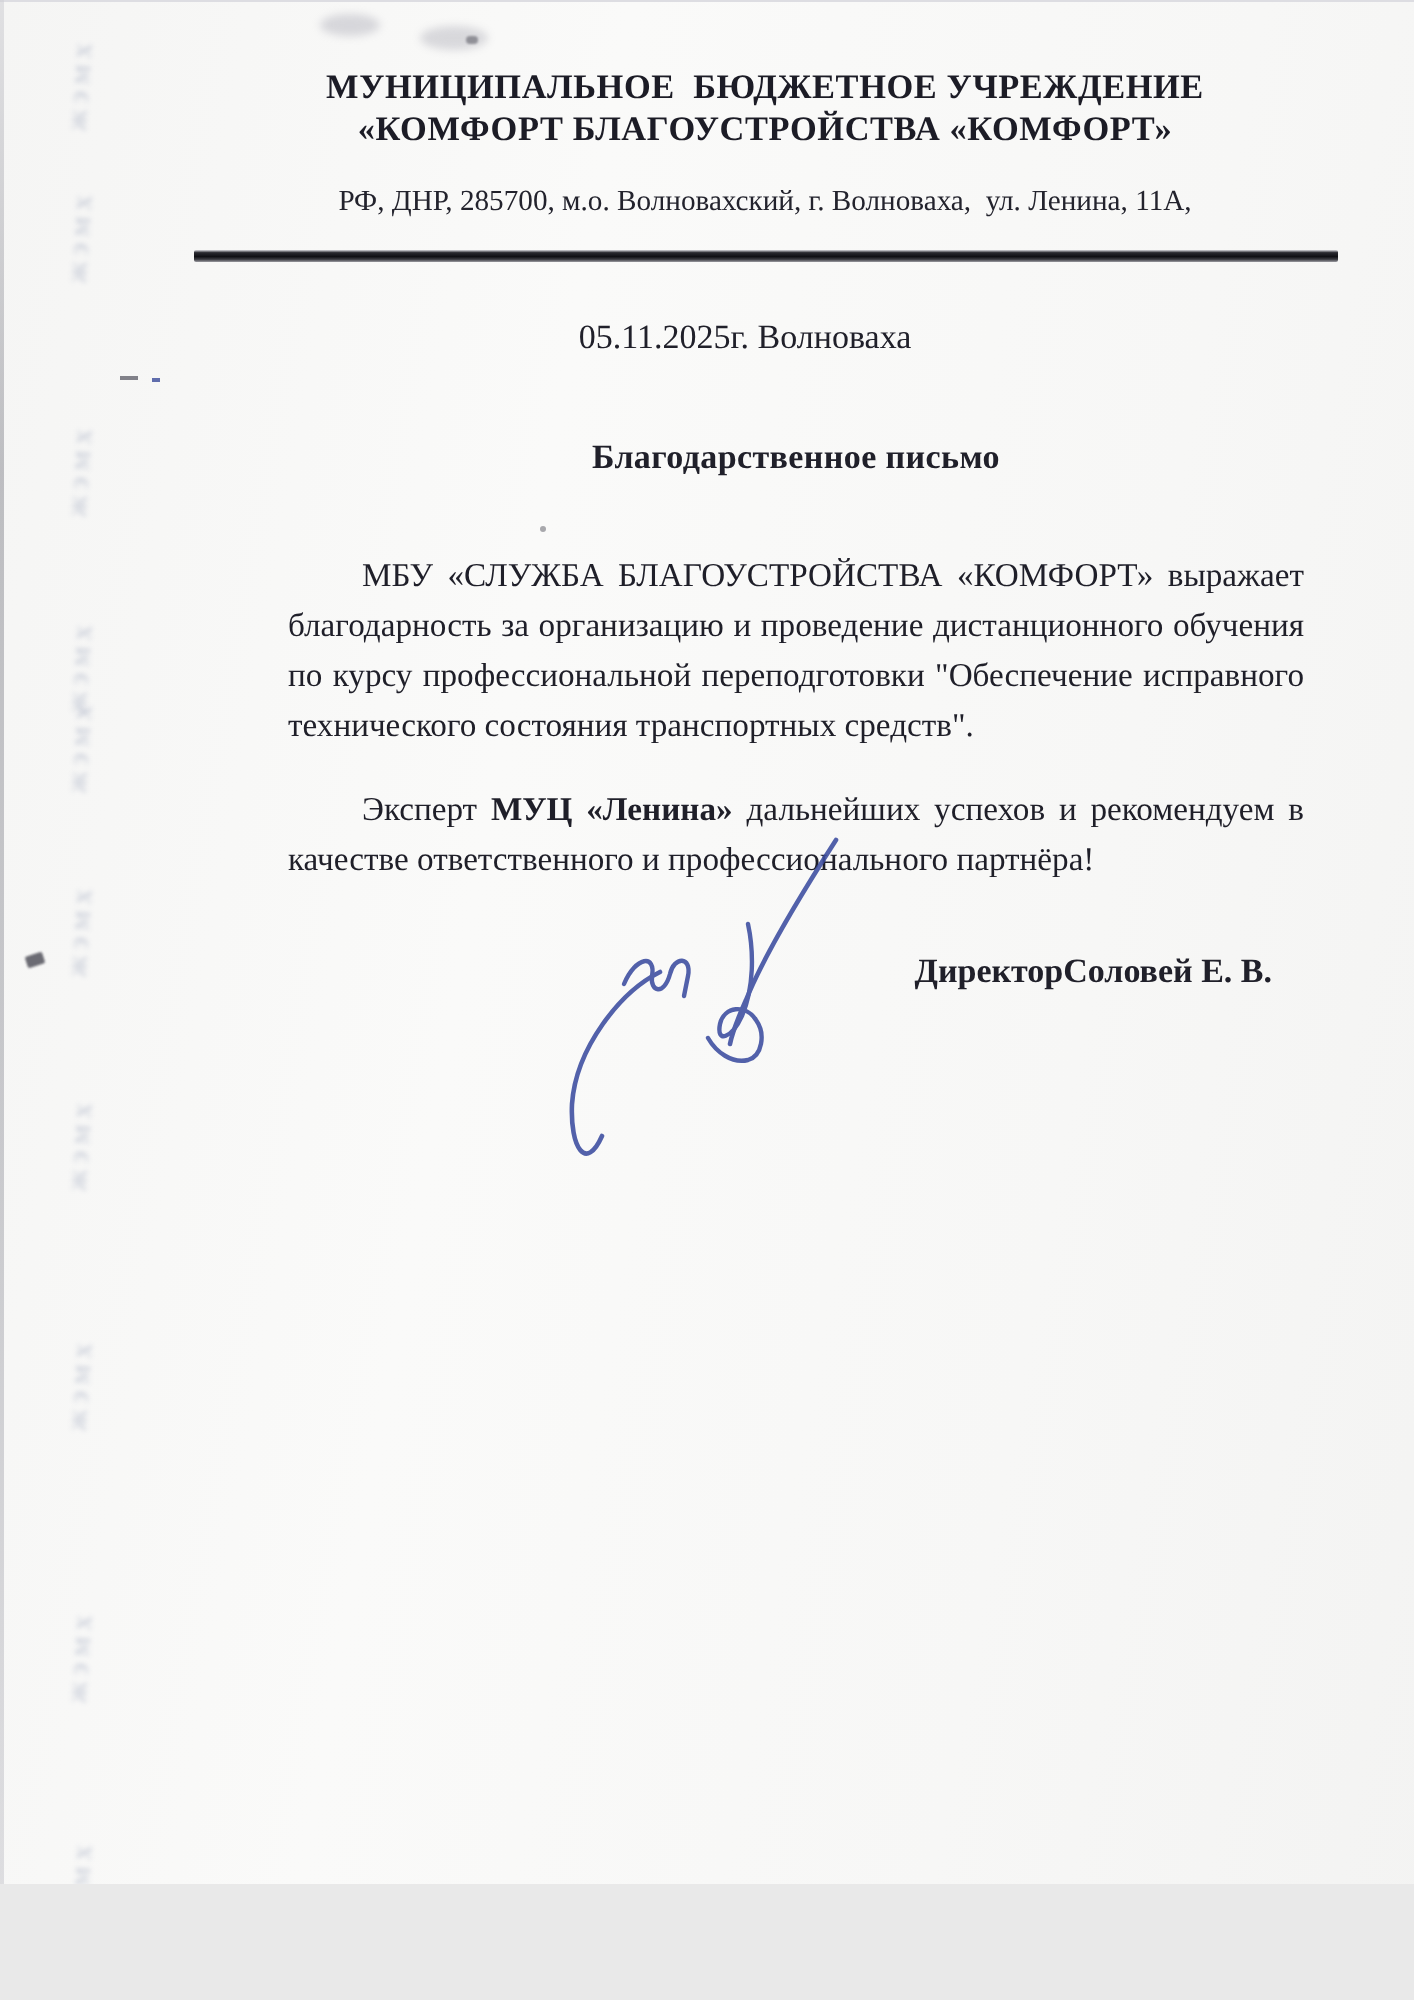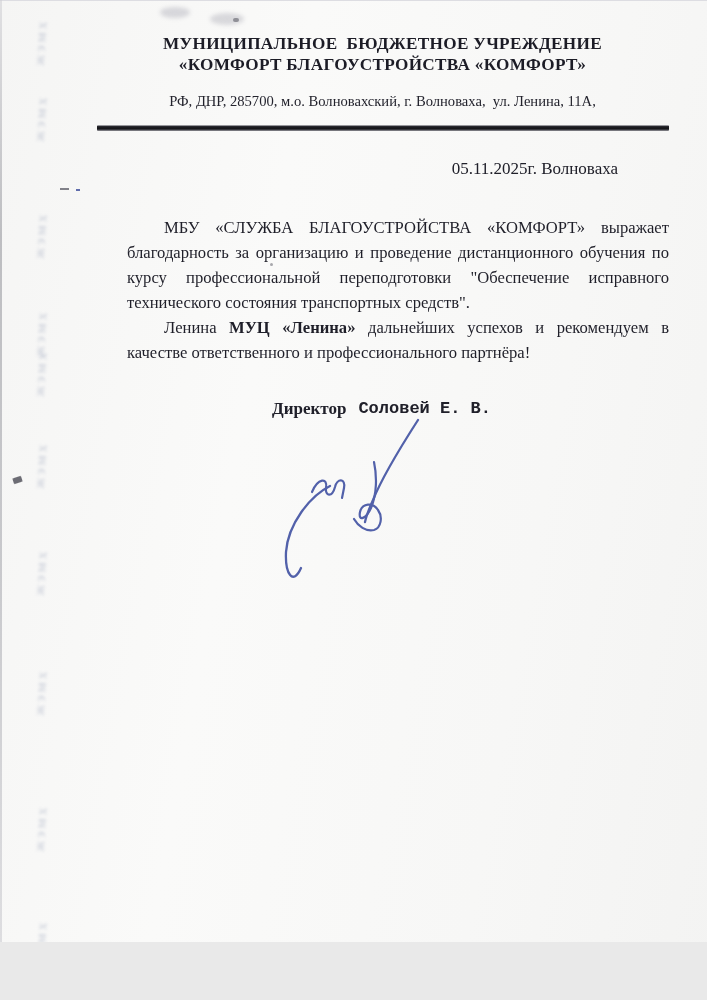--- a/index.html
+++ b/index.html
@@ -42,30 +42,30 @@
   .org-line { font-weight: bold; font-size: 17.2px; line-height: 21px; letter-spacing: .3px; white-space: pre-wrap; color: #1c1c26; }
   .addr-line { font-size: 14.6px; line-height: 17.5px; white-space: pre-wrap; color: #23232d; }
   .addr-first { margin-top: 18px; }
 
   .rule {
     height: 6px; margin: 14px 67px 0 68px;
     background: linear-gradient(to bottom, #d9d9dd 0%, #2a2a30 22%, #101014 55%, #3c3c42 78%, #9b9ba1 100%);
     border-radius: 1px;
   }
 
-  .date-row { display: flex; justify-content: flex-end; margin: 28px 67px 0 98px; font-size: 17px; }
+  .date-row { display: flex; justify-content: center; margin: 28px 67px 0 98px; font-size: 17px; }
   .date-row .city { margin-right: 51px; }
 
   .doc-title { margin: 40px 67px 0 98px; text-align: center; font-size: 17px; font-weight: bold; letter-spacing: .2px; }
 
   .body-text { margin: 36px 67px 0 98px; font-size: 16.6px; line-height: 25px; text-align: justify; color: #1f1f29; }
-  .body-text p { margin: 0; text-indent: 37px; }
+  .body-text p { margin: 17px; text-indent: 37px; }
 
-  .sig-row { display: flex; justify-content: center; margin: 34px 67px 0 98px; font-size: 17px; font-weight: bold; gap: 12px; }
-  .sig-row .sig-name { margin-right: 33px; font-family: Liberation Mono, monospace; }
+  .sig-row { display: flex; justify-content: flex-end; margin: 34px 67px 0 98px; font-size: 17px; font-weight: bold; }
+  .sig-row .sig-name { margin-right: 33px; }
 
   .signature-svg { position: absolute; left: 276px; top: 416px; opacity: .88; }
 </style>
 </head>
 <body>
 
 <div class="page">
 
   <div class="top-edge"></div>
   <div class="edge-shadow"></div>
@@ -97,24 +97,25 @@
     <div class="addr-line addr-first">РФ, ДНР, 285700, м.о. Волновахский, г. Волноваха,  ул. Ленина, 11А,</div>
   </header>
 
   <div class="rule"></div>
 
   <div class="date-row">
     <span class="date">05.11.2025</span>
     <span class="city">г. Волноваха</span>
   </div>
 
+  <div class="doc-title">Благодарственное письмо</div>
 
   <div class="body-text">
     <p>МБУ «СЛУЖБА БЛАГОУСТРОЙСТВА «КОМФОРТ» выражает благодарность за организацию и проведение дистанционного обучения по курсу профессиональной переподготовки "Обеспечение исправного технического состояния транспортных средств".</p>
-    <p><span>Ленина </span><b>МУЦ «Ленина»</b><span> дальнейших успехов и рекомендуем в качестве ответственного и профессионального партнёра!</span></p>
+    <p><span>Эксперт </span><b>МУЦ «Ленина»</b><span> дальнейших успехов и рекомендуем в качестве ответственного и профессионального партнёра!</span></p>
   </div>
 
   <div class="sig-row">
     <span class="sig-role">Директор</span>
     <span class="sig-name">Соловей Е. В.</span>
   </div>
 
   <svg class="signature-svg" width="150" height="180" viewBox="0 0 150 180" fill="none">
     <path d="M 54 70 C 34 80, 12 108, 10 136 C 9 158, 17 170, 25 152" stroke-width="2.3" stroke-linecap="round" fill="none" stroke="#3c4da0"></path>
     <path d="M 36 76 C 42 62, 52 61, 50 72 C 49 80, 56 82, 59 71 C 61 62, 70 62, 68 72 L 66 82" stroke-width="2.2" stroke-linecap="round" fill="none" stroke="#3c4da0"></path>

